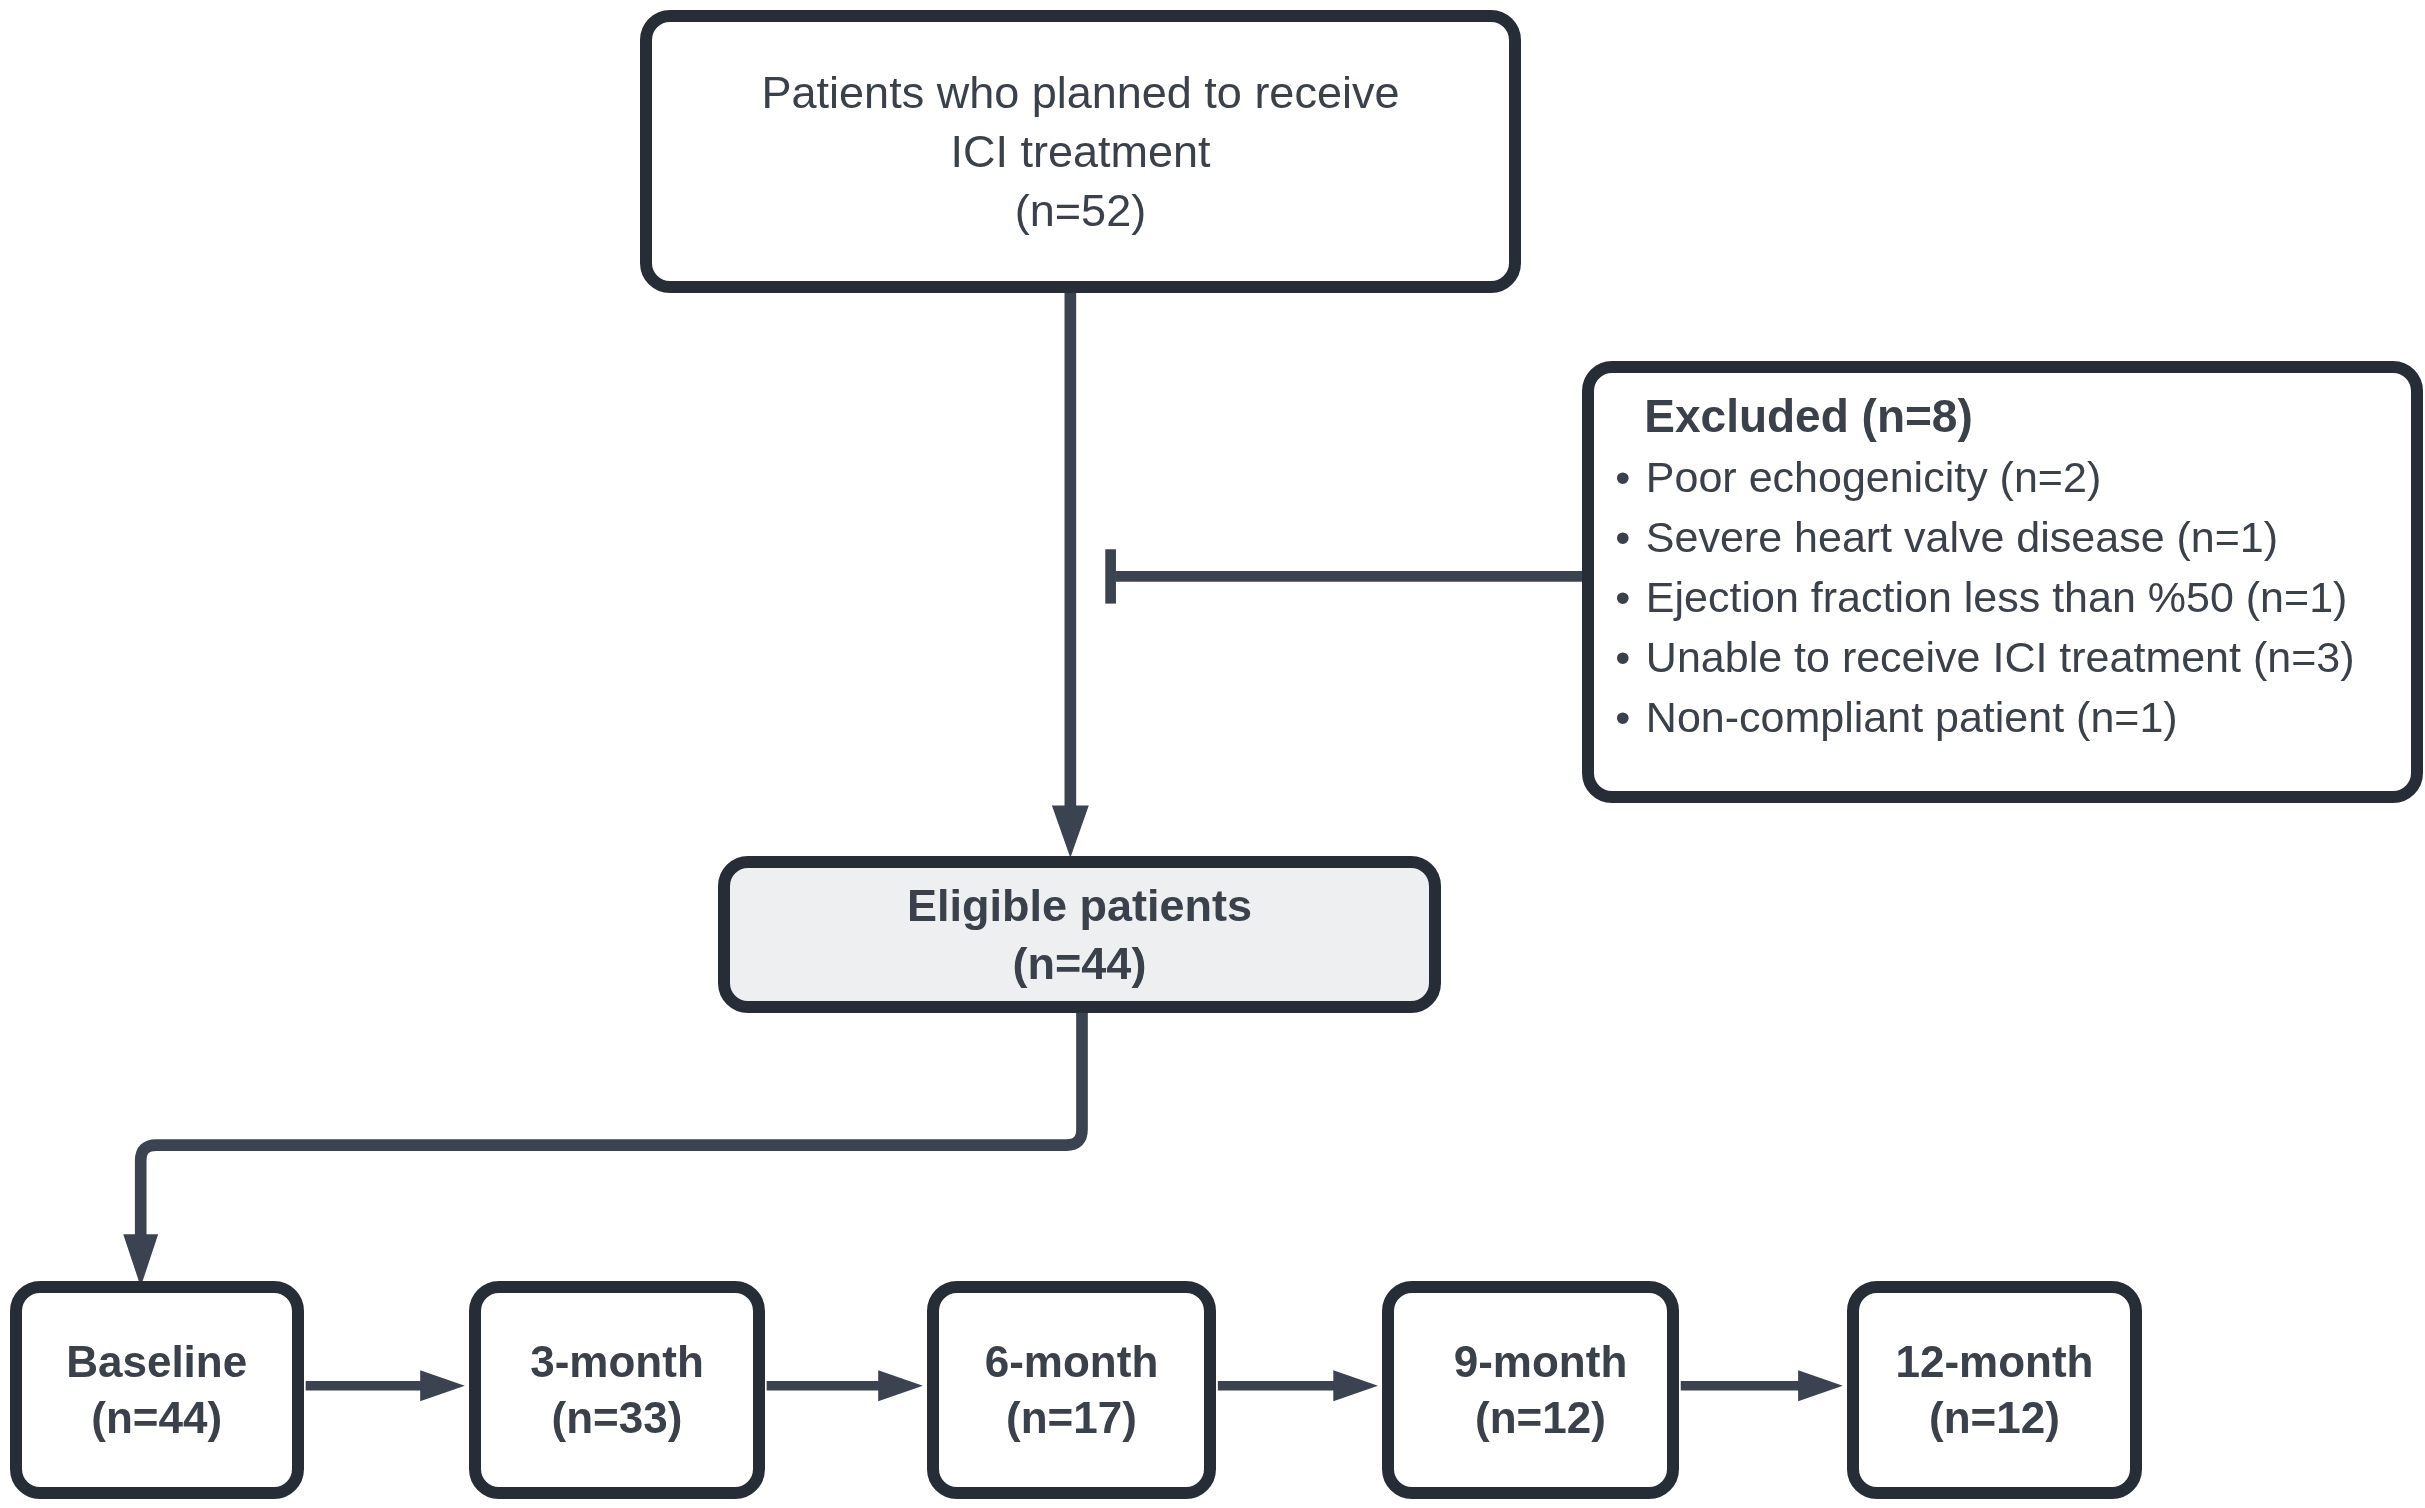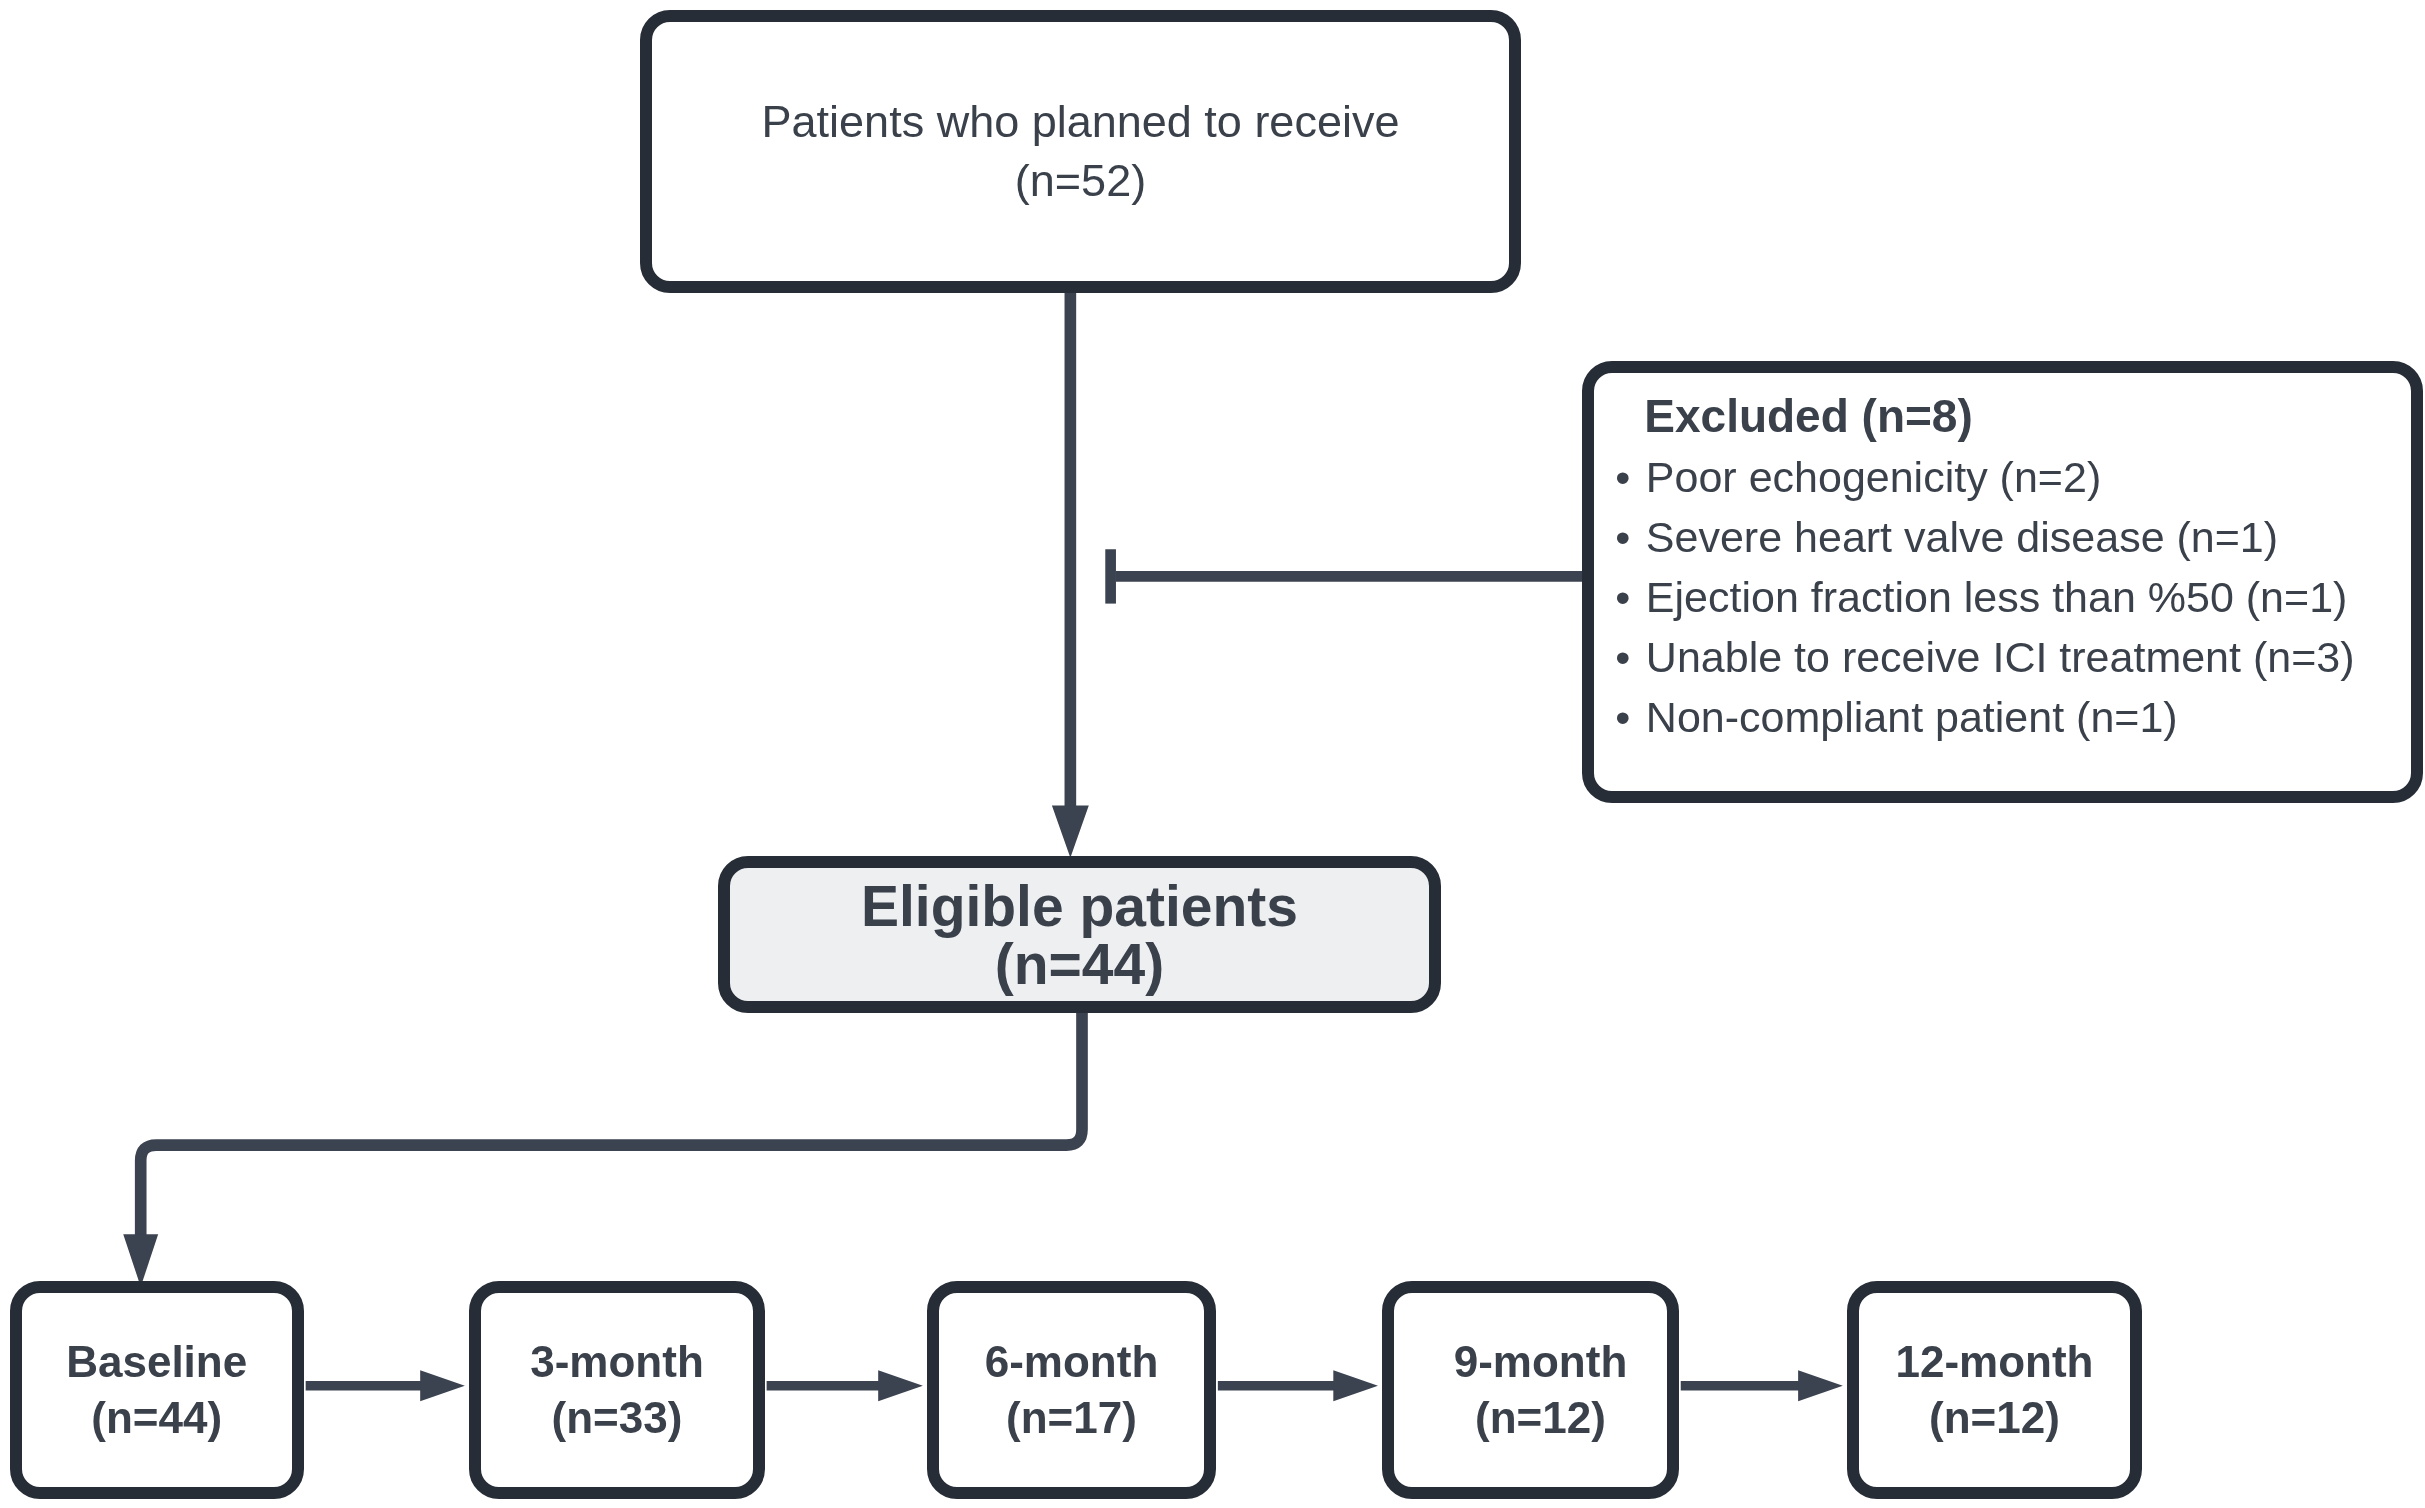--- a/index.html
+++ b/index.html
@@ -50,21 +50,21 @@
     padding-left:29px;
   }
   .box-excluded ul{list-style:none;margin:0;padding:0;}
   .box-excluded li{display:flex;align-items:baseline;}
   .box-excluded .bullet{
     margin-right:15.5px;font-size:43px;
   }
   .box-eligible{
     left:718px;top:856px;width:723px;height:157px;
     background:var(--eligible_fill);
-    font-weight:700;font-size:57px;line-height:58px;
+    font-weight:700;font-size:45px;line-height:58px;
   }
   .box-stage{
     top:1281px;height:218px;
     font-weight:700;font-size:44px;line-height:56px;
   }
   .box-baseline{left:9.7px;width:294px;}
   .box-3month{left:469px;width:296px;}
   .box-6month{left:927px;width:289px;}
   .box-9month{left:1382px;width:297px;padding-left:20px;}
   .box-12month{left:1847px;width:295px;}
@@ -107,20 +107,21 @@
     </g>
 
     <g>
       <line class="cl" x1="1732" y1="1428" x2="1857" y2="1428" stroke-width="10"></line>
       <polygon class="cf" points="1853,1412 1853,1444 1899,1428"></polygon>
     </g>
   </svg>
 
   <div class="box box-planned">
     <span class="line">Patients who planned to receive</span>
+    <span class="line">ICI treatment</span>
     <span class="line">(n=52)</span>
   </div>
 
   <div class="box box-excluded">
     <span class="excluded-title">Excluded (n=8)</span>
     <ul>
       <li>
         <span class="bullet">•</span>
         <span>Poor echogenicity (n=2)</span>
       </li>

